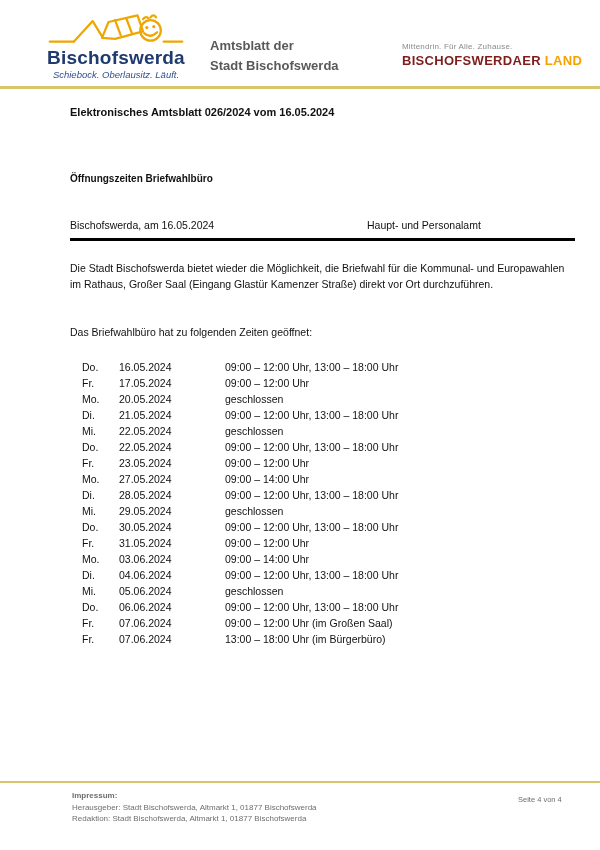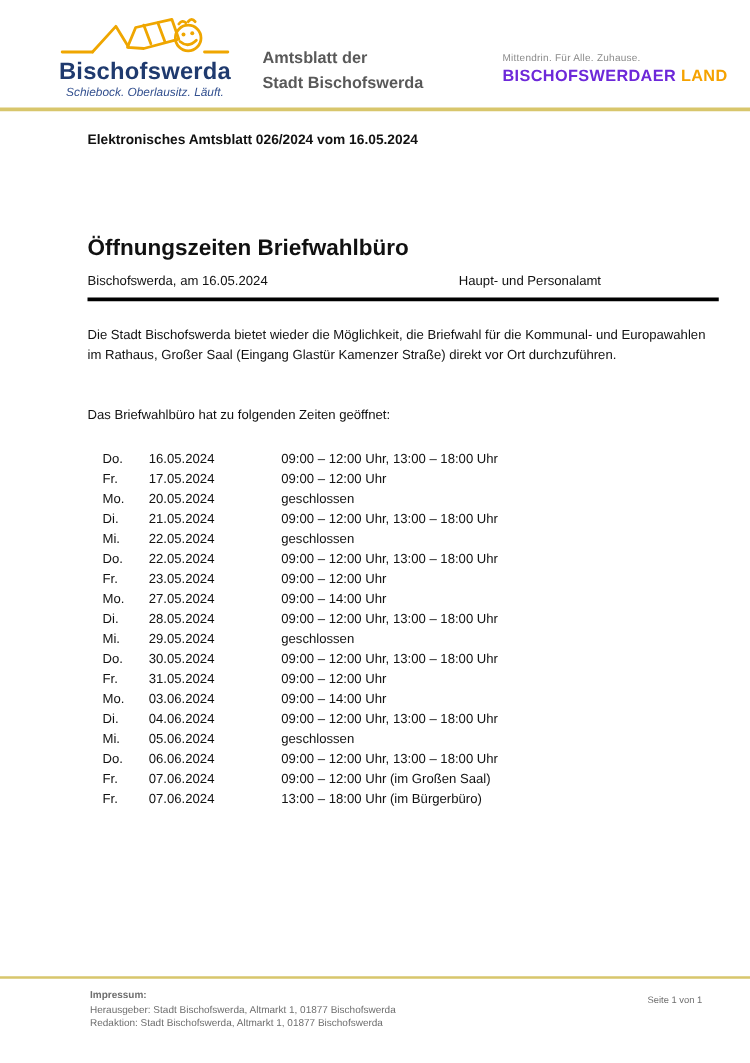--- a/index.html
+++ b/index.html
@@ -25,28 +25,28 @@
     font-size: 9.5px; line-height: 12px; margin-top: 1px;
   }
   .center-block {
     position: absolute; left: 210px; top: 36px; width: 205px;
     color: #595959; font-weight: bold;
     font-size: 13px; line-height: 20px;
   }
   .right-block { position: absolute; left: 402px; top: 42px; width: 185px; }
   .right-slogan { display: block; color: #8a8a8a; font-size: 8px; line-height: 10px; letter-spacing: 0.2px; }
   .right-brand { display: block; font-weight: bold; font-size: 13px; line-height: 15px; letter-spacing: 0.3px; margin-top: 1px; }
-  .brand-blue { color: #6d28d9; }
+  .brand-blue { color: #7f1d1d; }
   .brand-orange { color: #f5a200; }
 
   .gold-rule-top { position: absolute; top: 86px; left: 0; width: 600px; height: 3px; background: #d8c66c; }
 
   
   .meta-line { position: absolute; left: 70px; top: 106px; font-size: 11px; font-weight: bold; color: #111111; }
-  .article-title { position: absolute; left: 70px; top: 188px; font-size: 18px; font-weight: bold; color: #111111; }
+  .article-title { position: absolute; left: 70px; top: 173px; font-size: 10px; font-weight: bold; color: #111111; }
   .dateline-left { position: absolute; left: 70px; top: 219px; font-size: 10.5px; color: #111111; }
   .dateline-right { position: absolute; left: 355px; top: 219px; font-size: 10.5px; color: #111111; padding-left: 12px; }
   .black-rule { position: absolute; left: 70px; top: 238px; width: 505px; height: 2.5px; background: #000000; }
 
   .paragraph {
     position: absolute; left: 70px; top: 260px; width: 508px;
     font-size: 10.5px; line-height: 16px; color: #111111;
   }
   .intro-line { position: absolute; left: 70px; top: 326px; font-size: 10.5px; color: #111111; }
 
@@ -207,15 +207,15 @@
         <span class="sched-cell c2">13:00 – 18:00 Uhr (im Bürgerbüro)</span>
       </div>
     </div>
 
   <div class="gold-rule-bottom"></div>
   <div class="footer-block">
     <div class="footer-title">Impressum:</div>
     <div>Herausgeber: Stadt Bischofswerda, Altmarkt 1, 01877 Bischofswerda</div>
     <div>Redaktion: Stadt Bischofswerda, Altmarkt 1, 01877 Bischofswerda</div>
   </div>
-  <div class="page-indicator">Seite 1 von 1</div>
+  <div class="page-indicator">Seite 4 von 4</div>
 
 </div>
 
 </body></html>

